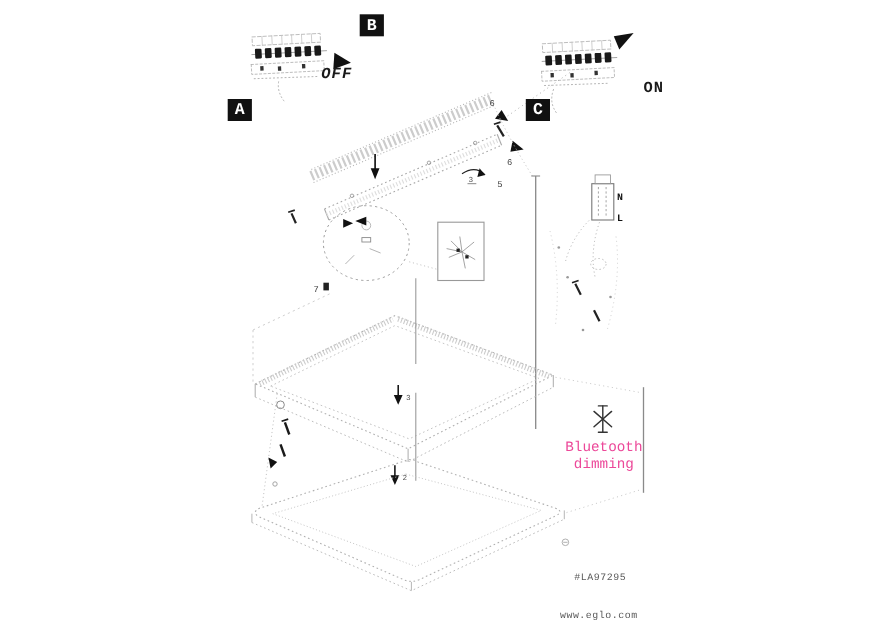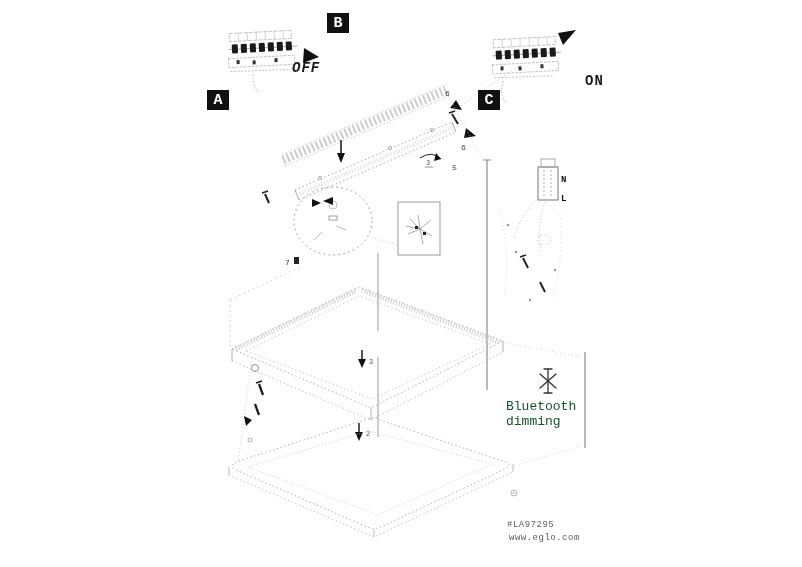--- a/index.html
+++ b/index.html
@@ -3,25 +3,25 @@
 <meta charset="utf-8">
 <style>
   html,body{margin:0;padding:0;background:#fff;}
   #page{position:relative;width:802px;height:567px;background:#ffffff;overflow:hidden;
         font-family:"Liberation Mono","DejaVu Sans Mono",monospace;}
   svg{position:absolute;left:0;top:0;}
   .step-label{position:absolute;width:22px;height:20px;background:#111;color:#fff;
       display:flex;align-items:center;justify-content:center;
       font:bold 15px "Liberation Mono",monospace;}
   .state-label{position:absolute;font:bold 14px "Liberation Mono",monospace;color:#1a1a1a;letter-spacing:1px;}
-  .callout-text{position:absolute;left:506px;top:399px;width:86px;text-align:left;
-      font:13px "Liberation Mono",monospace;color:#14532d;line-height:15px;}
+  .callout-text{position:absolute;left:506px;top:399px;width:86px;text-align:center;
+      font:13px "Liberation Mono",monospace;color:#ec4899;line-height:15px;}
   .footer-text{position:absolute;font:9px "Liberation Mono",monospace;color:#5a5a5a;letter-spacing:0.5px;}
-  #doc-number{left:507px;top:520px;}
-  #website{left:509px;top:533px;}
+  #doc-number{left:522px;top:520px;}
+  #website{left:509px;top:555px;}
 </style>
 </head>
 <body>
 
 <div id="page">
 
 <svg width="802" height="567" viewBox="0 0 802 567">
 
   <g transform="rotate(-3 260 50)" stroke-linecap="round">
     <rect x="230" y="32" width="62" height="8" fill="none" stroke="#b5b5b5" stroke-width="0.8" stroke-dasharray="3 2"></rect>

